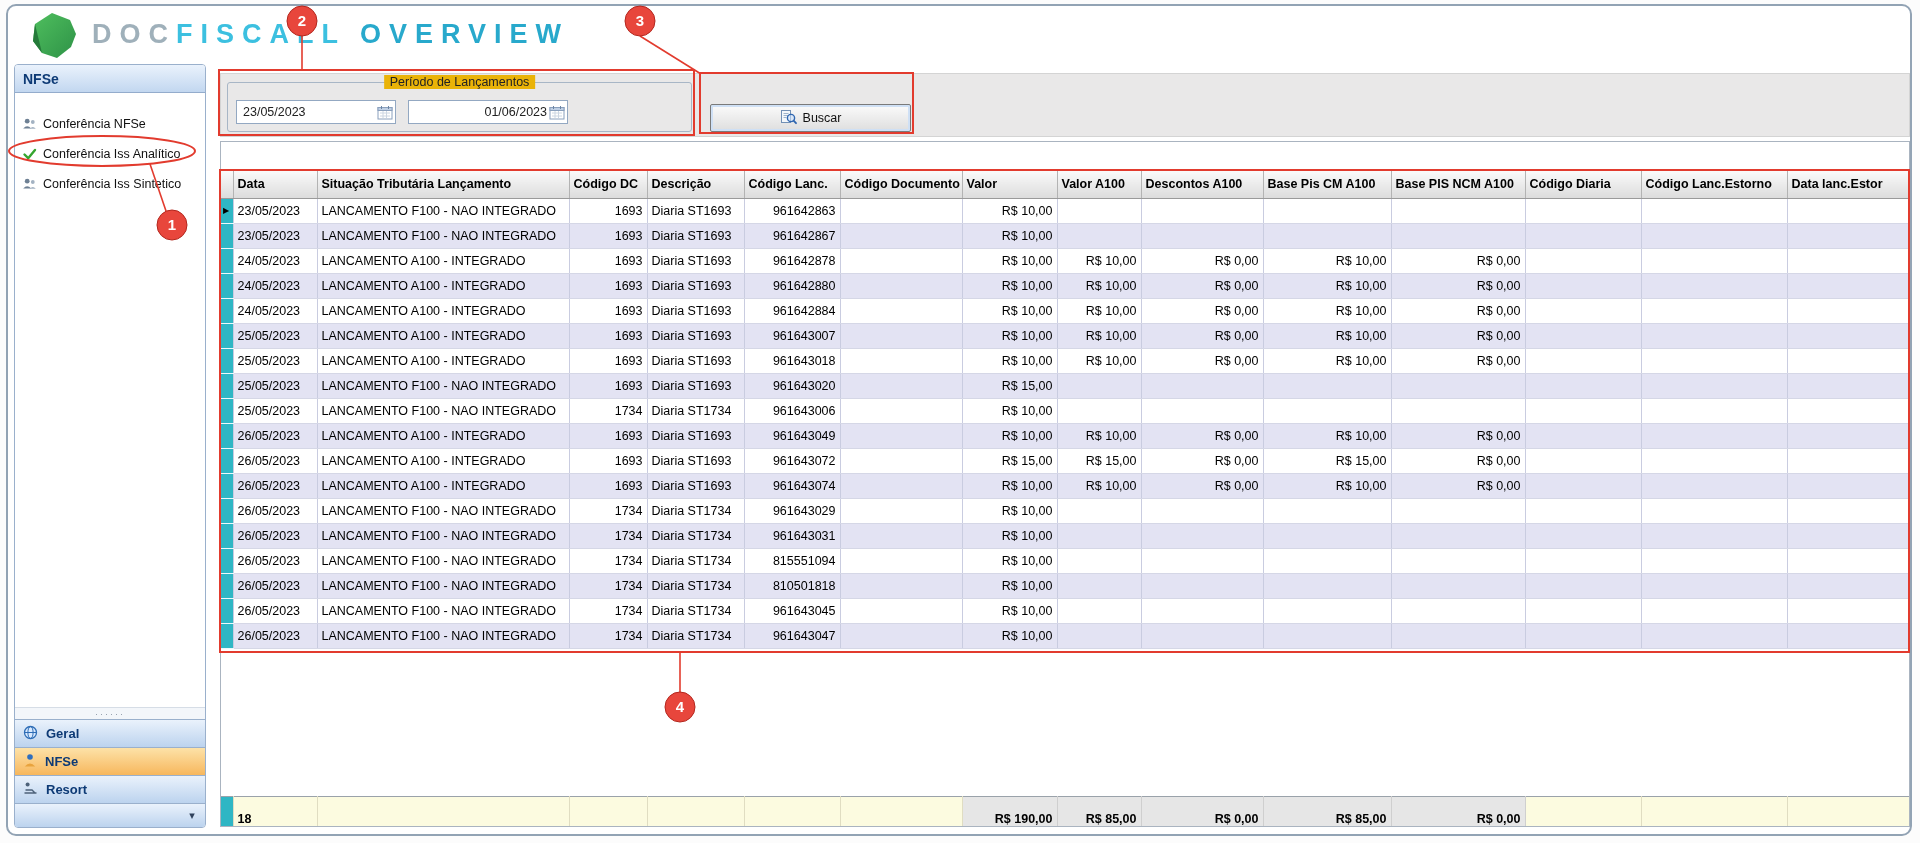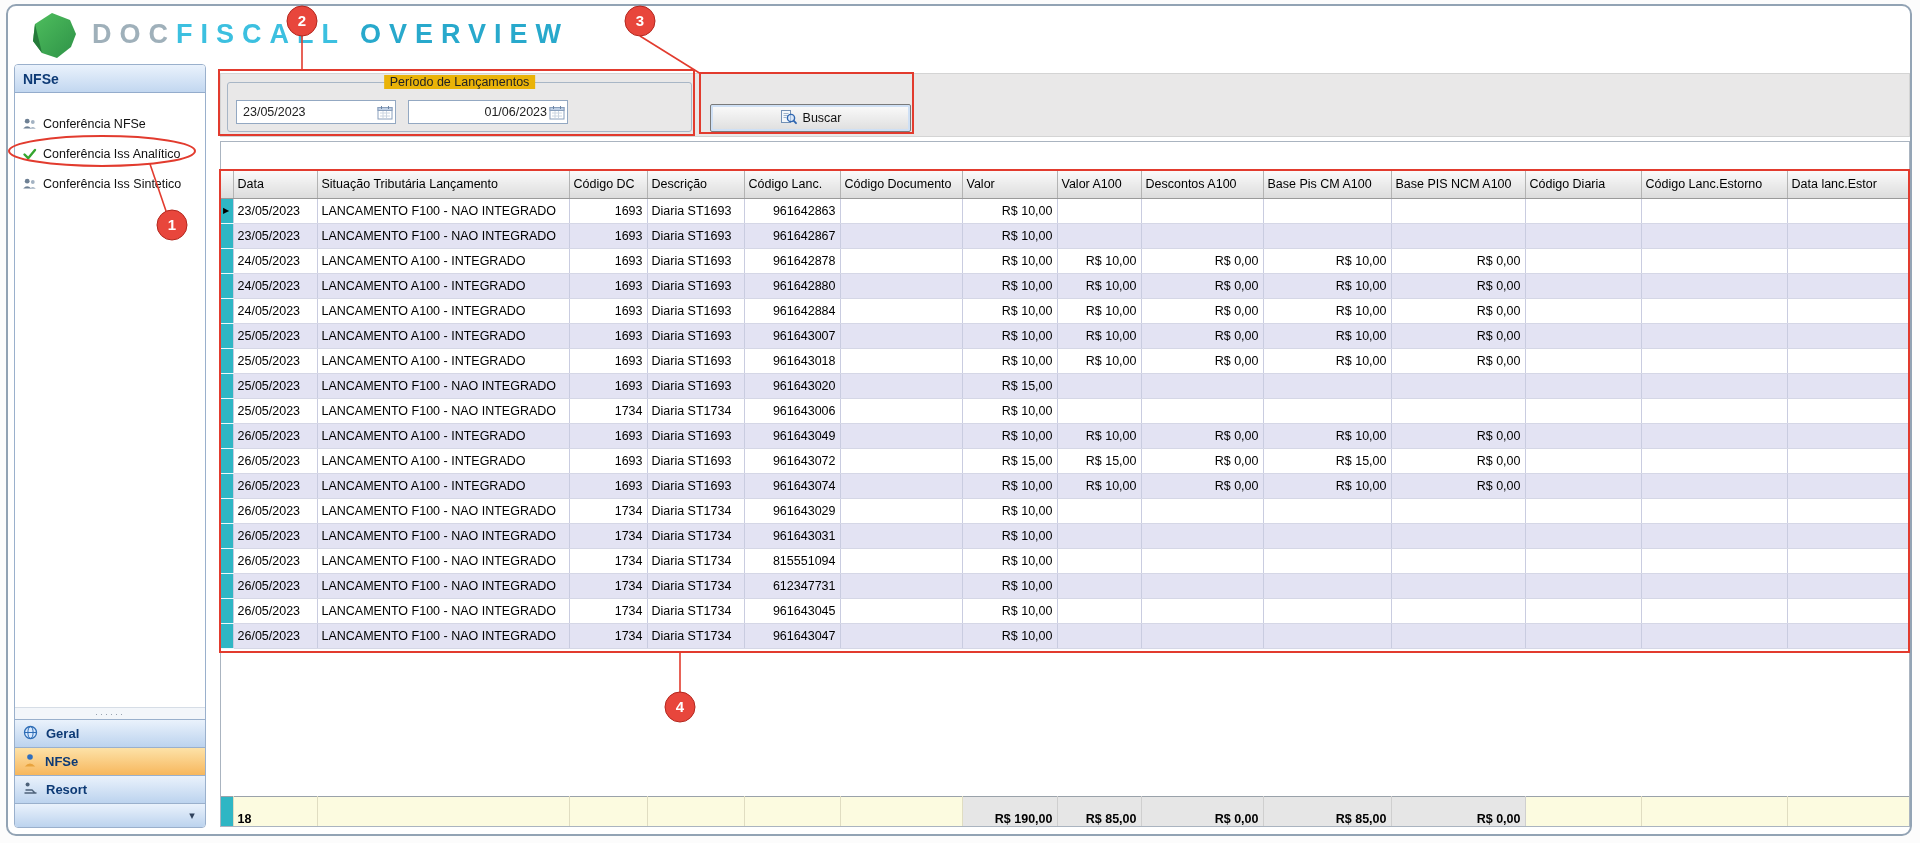--- a/index.html
+++ b/index.html
@@ -66,21 +66,21 @@
   
   .grid-panel { position: absolute; left: 212px; top: 135px; width: 1690px; height: 686px;
                 background: #fff; border: 1px solid #aab4c0; overflow: hidden; }
   .group-hint { height: 29px; background: #cfe7c4; border-bottom: 1px solid #b5d2a8;
                 font-size: 12.5px; font-weight: 600; color: #223322;
                 display: flex; align-items: center; padding-left: 8px; }
   table { border-collapse: collapse; table-layout: fixed; }
   #grid-table { position: absolute; left: 0; top: 29px; width: 1688px; font-size: 12.5px; }
   #grid-table th { height: 27px; padding: 0 4px; background: linear-gradient(#fafafa, #dcdcdc);
                    border-right: 1px solid #b3b3b3; border-bottom: 1px solid #9a9a9a;
-                   font-weight: normal; text-align: left; white-space: nowrap; overflow: hidden;
+                   font-weight: bold; text-align: left; white-space: nowrap; overflow: hidden;
                    font-size: 12.5px; }
   #grid-table td { height: 25px; padding: 0 4px; border-right: 1px solid #c9cce0;
                    border-bottom: 1px solid #d5d7e6; white-space: nowrap; overflow: hidden;
                    background: #fff; }
   #grid-table tr.alt td { background: #e3e3f3; }
   #grid-table td.num { text-align: right; }
   #grid-table td.ind, #grid-table tr.alt td.ind { background: #2fb6c4; padding: 0; position: relative;
                    border-bottom: 1px solid #eafafc; }
   .cur { position: absolute; left: 2px; top: 50%; transform: translateY(-50%);
          font-size: 8px; color: #000; line-height: 1; }
@@ -529,21 +529,21 @@
               <td></td>
               <td></td>
               <td></td>
             </tr>
             <tr class="alt">
               <td class="ind"></td>
               <td>26/05/2023</td>
               <td>LANCAMENTO F100 - NAO INTEGRADO</td>
               <td class="num">1734</td>
               <td>Diaria ST1734</td>
-              <td class="num">612347731</td>
+              <td class="num">810501818</td>
               <td></td>
               <td class="num">R$ 10,00</td>
               <td class="num"></td>
               <td class="num"></td>
               <td class="num"></td>
               <td class="num"></td>
               <td></td>
               <td></td>
               <td></td>
             </tr>

